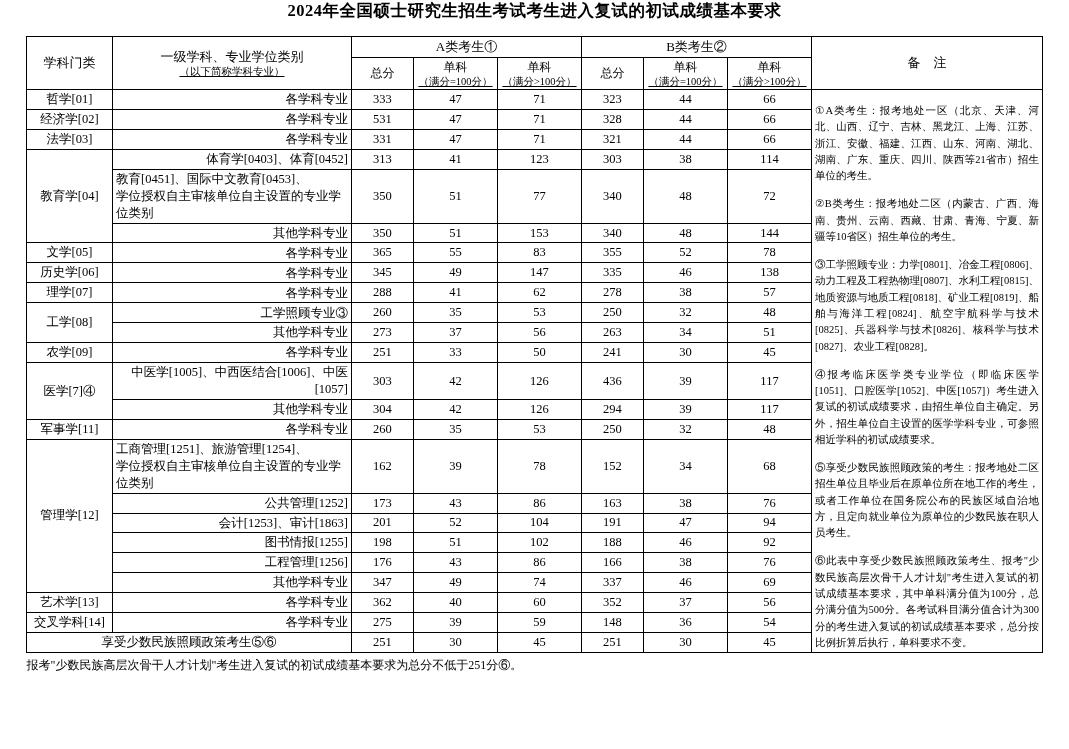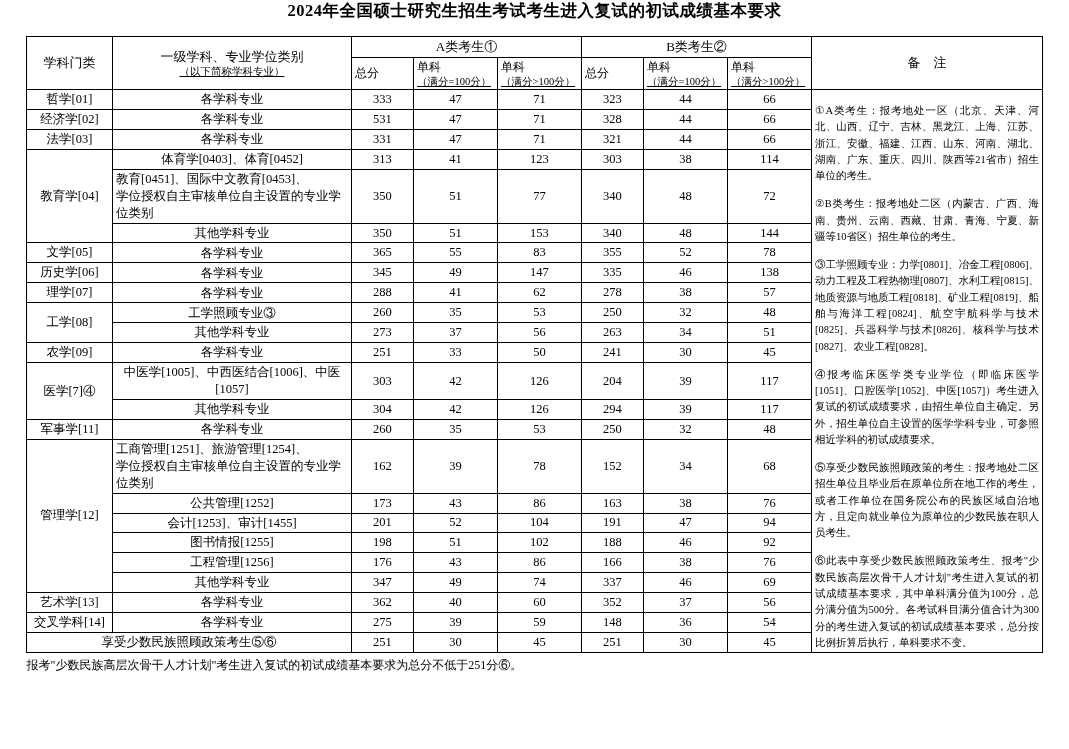--- a/index.html
+++ b/index.html
@@ -39,37 +39,37 @@
     border: 1px solid #000;
     padding: 1px 3px;
     vertical-align: middle;
     font-weight: normal;
   }
   .hdr {
     text-align: center;
     font-size: 13px;
   }
   .hdr-sub {
-    text-align: left;
+    text-align: center;
     font-size: 12px;
   }
   .sub-small {
     font-size: 10.5px;
     display: block;
     line-height: 1.15;
     text-decoration: underline;
   }
   .cat {
     text-align: center;
     padding-left: 8px;
     font-size: 12.5px;
     white-space: nowrap;
   }
   .major {
-    text-align: center;
+    text-align: right;
     padding-left: 8px;
     font-size: 12.5px;
     line-height: 1.35;
   }
   .major.center {
     text-align: left;
     padding-left: 3px;
   }
   .num {
     text-align: center;
@@ -273,21 +273,21 @@
           <td class="num">241</td>
           <td class="num">30</td>
           <td class="num">45</td>
         </tr>
         <tr>
           <td class="cat" rowspan="2">医学[7]④</td>
           <td class="major">中医学[1005]、中西医结合[1006]、中医[1057]</td>
           <td class="num">303</td>
           <td class="num">42</td>
           <td class="num">126</td>
-          <td class="num">204</td>
+          <td class="num">436</td>
           <td class="num">39</td>
           <td class="num">117</td>
         </tr>
         <tr>
           <td class="major">其他学科专业</td>
           <td class="num">304</td>
           <td class="num">42</td>
           <td class="num">126</td>
           <td class="num">294</td>
           <td class="num">39</td>
@@ -316,21 +316,21 @@
         <tr>
           <td class="major">公共管理[1252]</td>
           <td class="num">173</td>
           <td class="num">43</td>
           <td class="num">86</td>
           <td class="num">163</td>
           <td class="num">38</td>
           <td class="num">76</td>
         </tr>
         <tr>
-          <td class="major">会计[1253]、审计[1455]</td>
+          <td class="major">会计[1253]、审计[1863]</td>
           <td class="num">201</td>
           <td class="num">52</td>
           <td class="num">104</td>
           <td class="num">191</td>
           <td class="num">47</td>
           <td class="num">94</td>
         </tr>
         <tr>
           <td class="major">图书情报[1255]</td>
           <td class="num">198</td>

